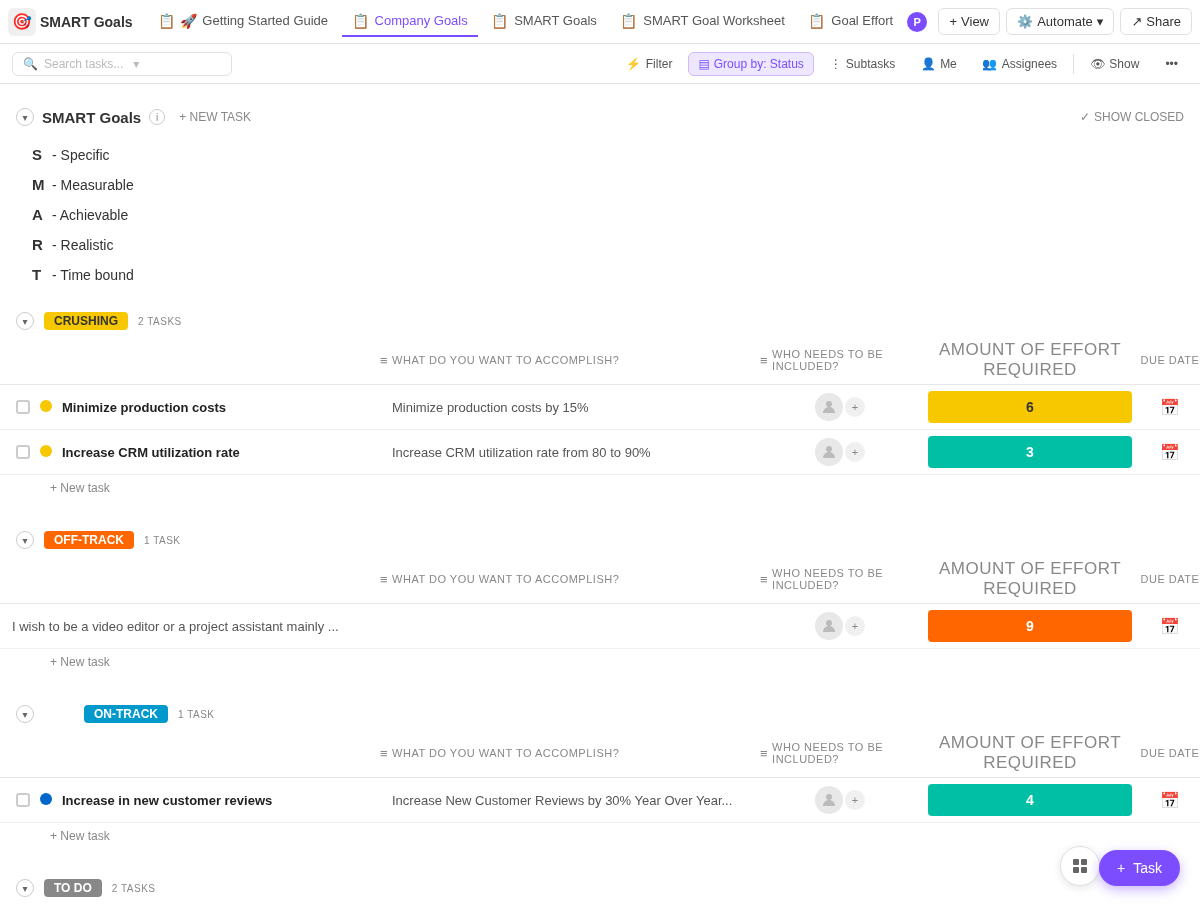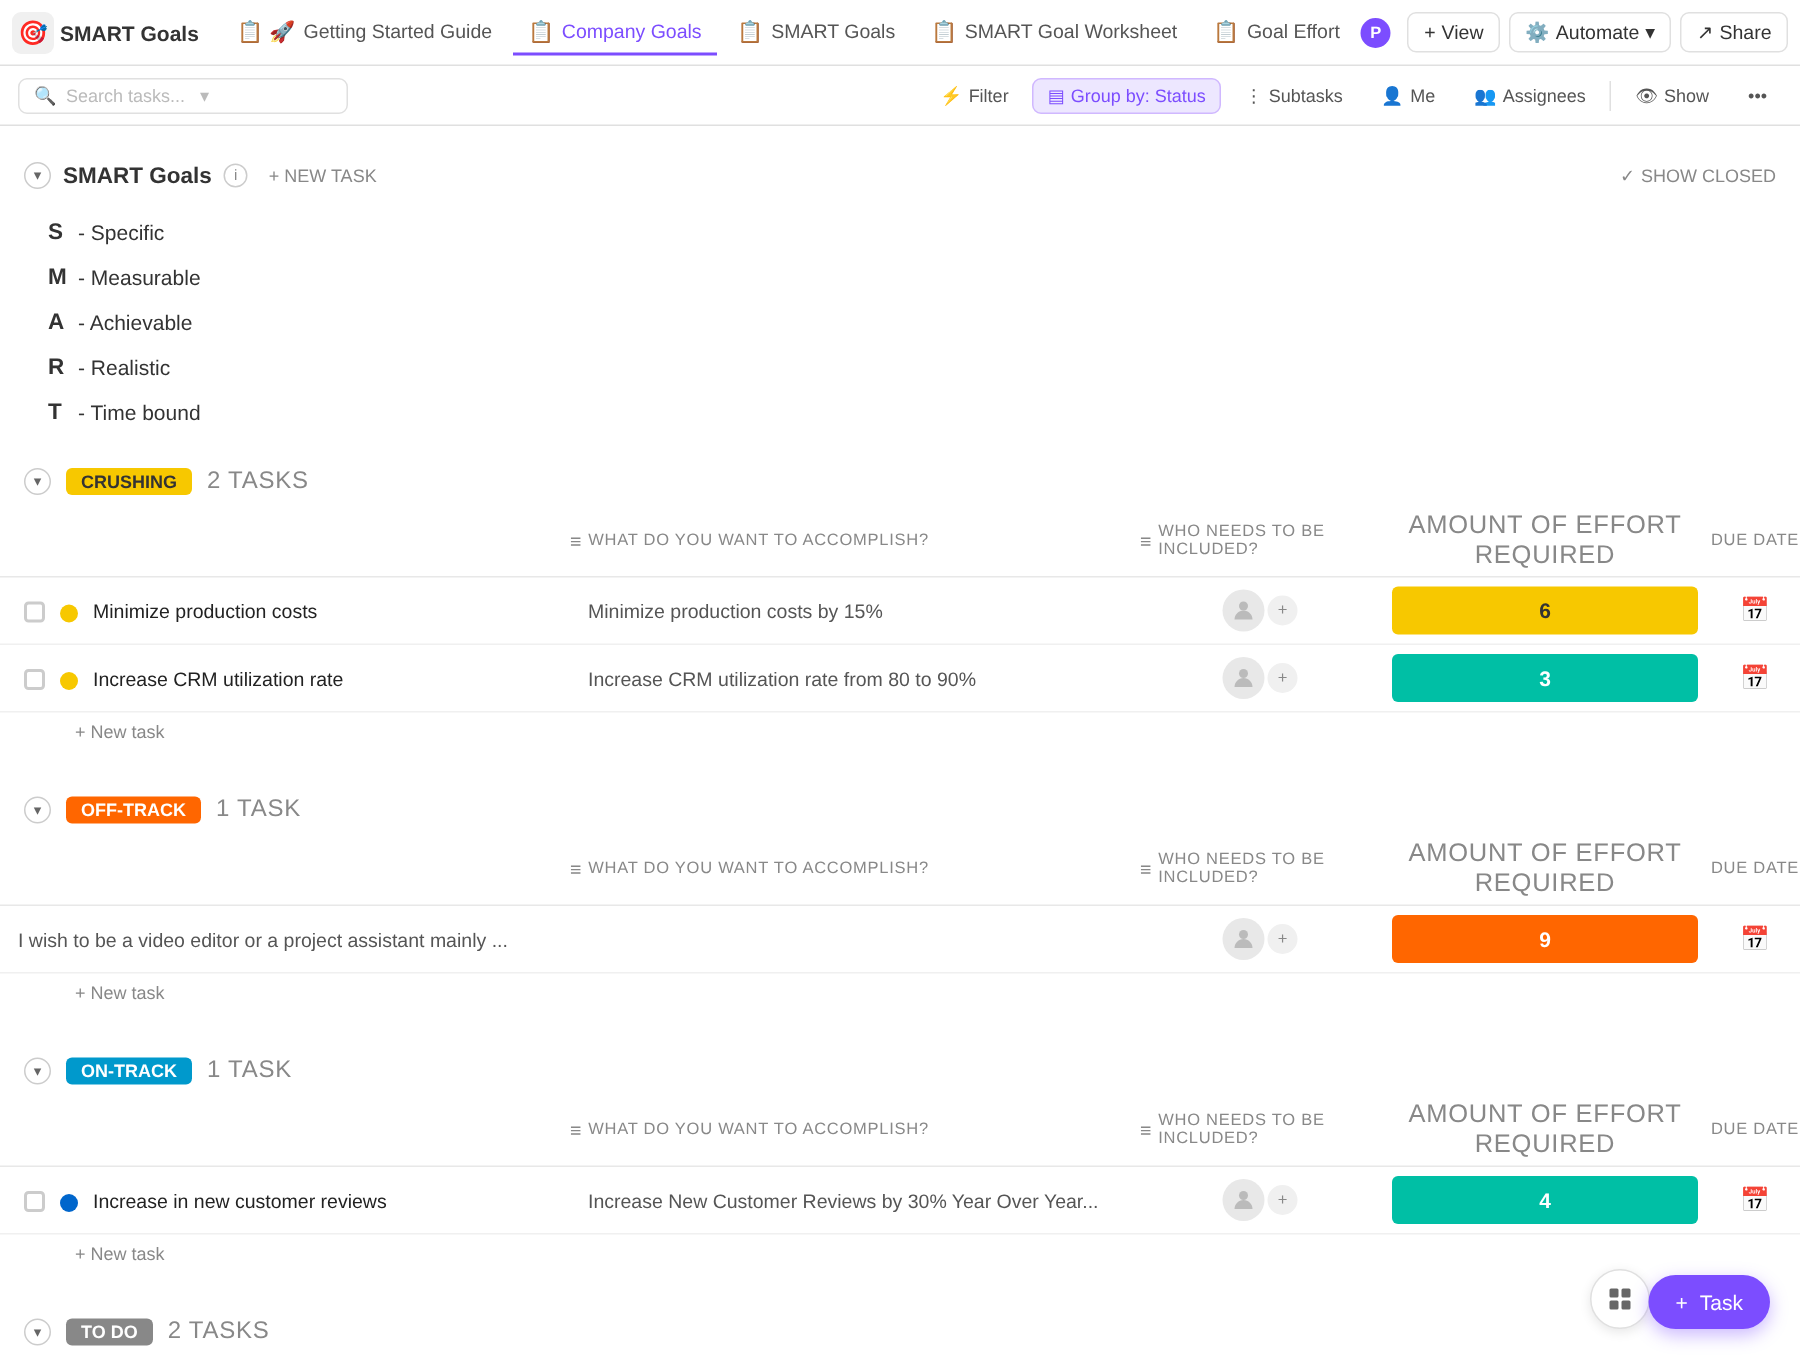--- a/index.html
+++ b/index.html
@@ -45,32 +45,32 @@
     .smart-letter { font-weight: 700; font-size: 15px; width: 16px; }
     .click-hint { padding: 4px 32px 16px; font-style: italic; font-weight: 700; font-size: 14px; color: #333; }
 
     
     .group-section { margin-bottom: 24px; }
     .group-header { display: flex; align-items: center; gap: 10px; padding: 6px 16px; }
     .group-collapse { width: 18px; height: 18px; border-radius: 50%; border: 1px solid #ccc; display: flex; align-items: center; justify-content: center; font-size: 10px; cursor: pointer; color: #666; }
     .status-badge { padding: 2px 10px; border-radius: 4px; font-size: 12px; font-weight: 700; color: #fff; }
     .badge-crushing { background: #f7c800; color: #333; }
     .badge-off-track { background: #ff6600; }
-    .badge-on-track { background: #0099cc; }
+    .badge-on-track { background: #0099cc; margin-left: 40px; }
     .badge-todo { background: #888; }
-    .task-count { font-size: 16px; color: #888; text-transform: uppercase; letter-spacing: 0.5px; }
+    .task-count { font-size: 10px; color: #888; text-transform: uppercase; letter-spacing: 0.5px; }
     .table-header { display: flex; align-items: center; padding: 4px 0; border-bottom: 1px solid #e8e8e8; }
     .col-task { flex: 0 0 380px; padding-left: 50px; font-size: 11px; color: #888; text-transform: uppercase; letter-spacing: 0.5px; }
     .col-accomplish { flex: 1; font-size: 11px; color: #888; text-transform: uppercase; letter-spacing: 0.5px; display: flex; align-items: center; gap: 4px; }
     .col-included { flex: 0 0 160px; font-size: 11px; color: #888; text-transform: uppercase; letter-spacing: 0.5px; display: flex; align-items: center; gap: 4px; }
     .col-effort { flex: 0 0 220px; font-size: 17px; color: #888; text-transform: uppercase; letter-spacing: 0.5px; text-align: center; }
     .col-date { flex: 0 0 60px; font-size: 11px; color: #888; text-transform: uppercase; letter-spacing: 0.5px; text-align: center; }
 
     .table-row { display: flex; align-items: center; padding: 0; border-bottom: 1px solid #f0f0f0; min-height: 40px; }
-    .task-cell { flex: 0 0 380px; display: flex; align-items: flex-end; gap: 10px; padding: 8px 8px 8px 16px; }
+    .task-cell { flex: 0 0 380px; display: flex; align-items: flex-start; gap: 10px; padding: 8px 8px 8px 16px; font-weight: bold; }
     .task-checkbox { width: 14px; height: 14px; border-radius: 3px; border: 2px solid #ccc; flex-shrink: 0; }
     .task-dot { width: 12px; height: 12px; border-radius: 50%; flex-shrink: 0; }
     .dot-yellow { background: #f7c800; }
     .dot-orange { background: #ff6600; }
     .dot-blue { background: #0066cc; }
     .task-name { font-size: 13px; color: #222; }
     .accomplish-cell { flex: 1; padding: 8px 12px; font-size: 13px; color: #555; }
     .included-cell { flex: 0 0 160px; padding: 8px; display: flex; align-items: center; justify-content: center; }
     .avatar-group { display: flex; align-items: center; gap: 2px; }
     .avatar-placeholder { width: 28px; height: 28px; border-radius: 50%; background: #e8e8e8; display: flex; align-items: center; justify-content: center; }

